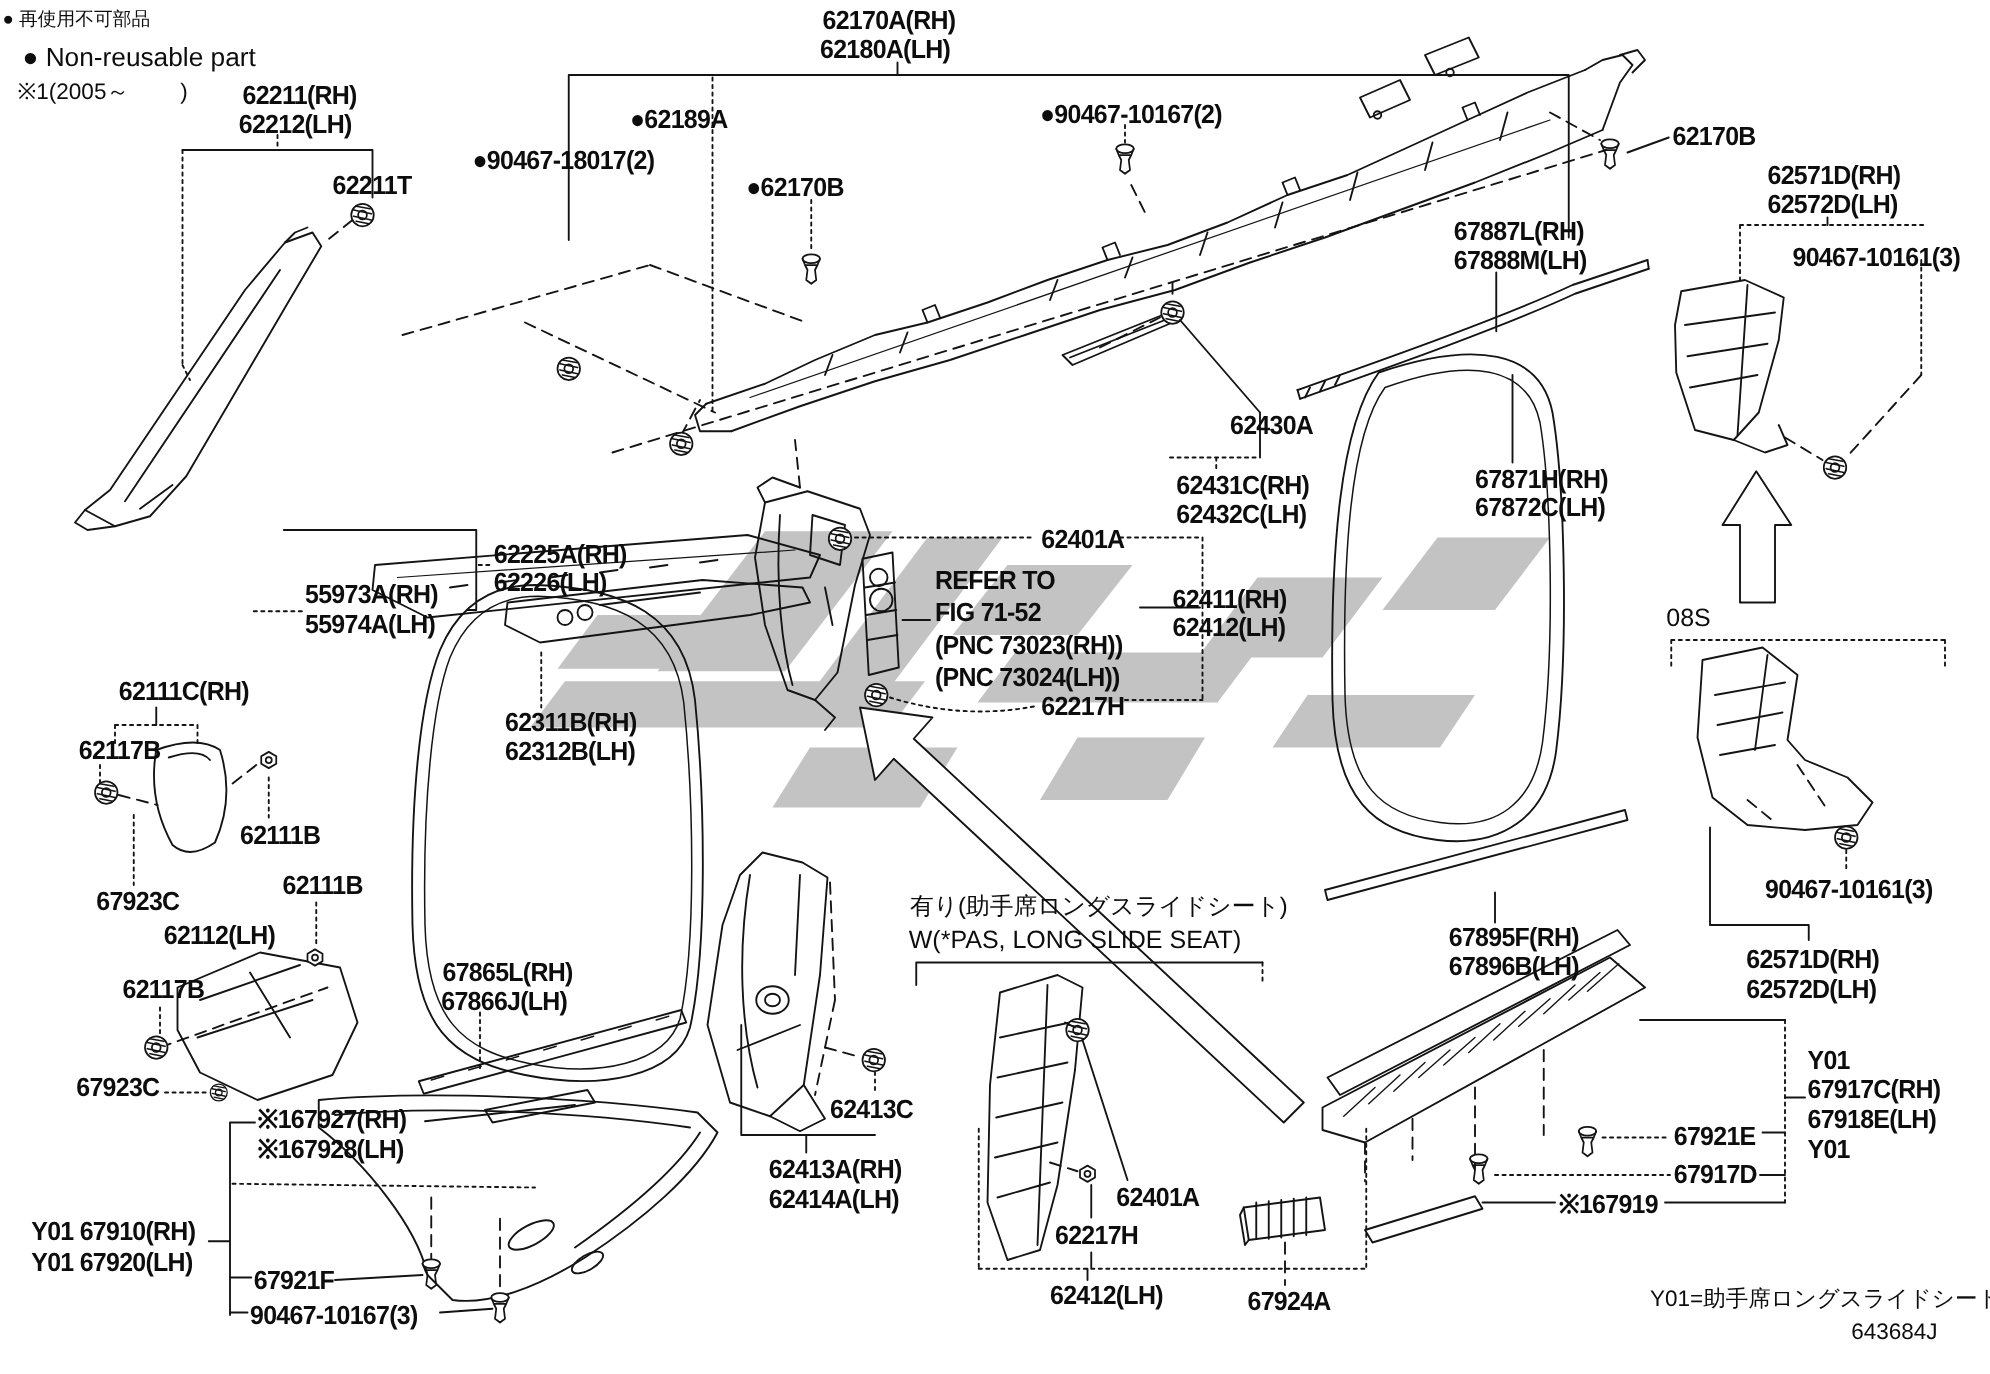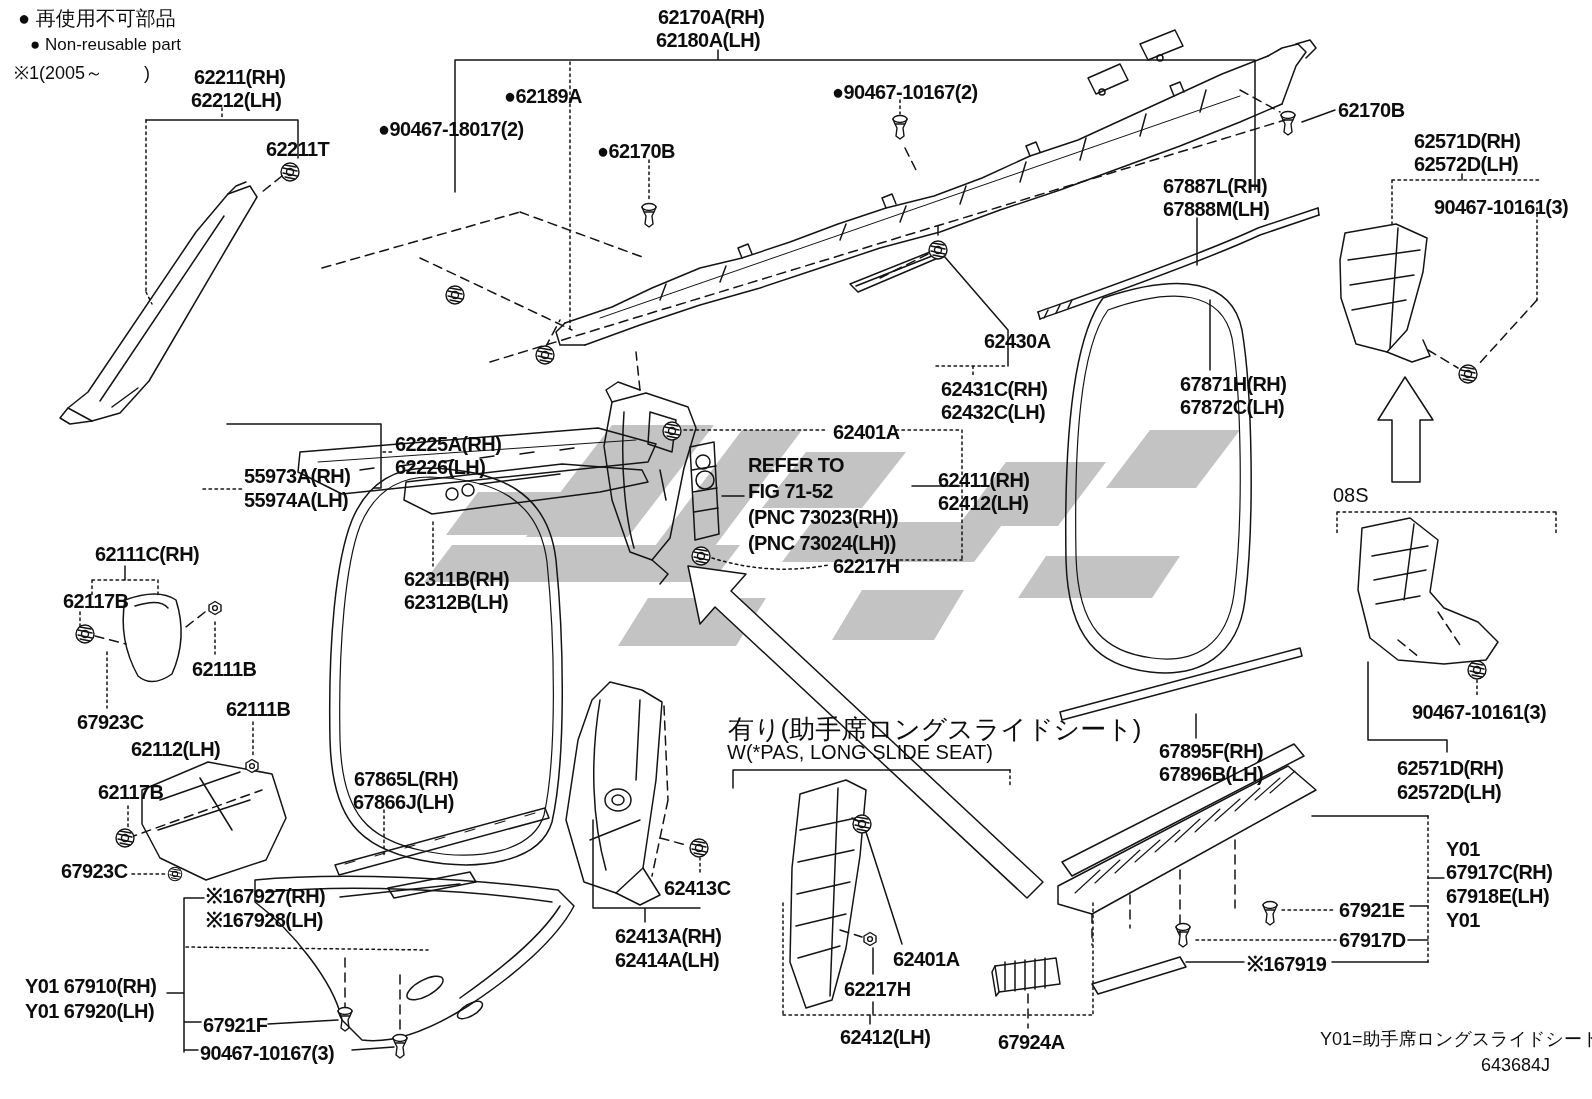--- a/index.html
+++ b/index.html
@@ -218,22 +218,22 @@
     <path d="M92,580 L158,580 M92,580 L92,596 M158,580 L158,596" stroke-dasharray="2.5 3.5"></path>
     <path d="M95,636 L126,644 M205,612 L182,630" stroke-dasharray="9 6"></path>
 
     <polygon points="335,865 545,808 549,818 339,875"></polygon>
     <path d="M345,864 l10,-3 M375,856 l10,-3 M405,848 l10,-3 M435,840 l10,-3 M465,832 l10,-3 M495,824 l10,-3 M525,816 l10,-3" stroke-width="1.1"></path>
     <path d="M384,810 L384,856" stroke-dasharray="2.5 3.5"></path>
   </g>
 </svg>
 
 <div id="labels">
-      <div class="lbl note" style="left: 18px; top: 8px; font-size: 20px;">● 再使用不可部品</div>
-      <div class="lbl note" style="left: 18px; top: 36px; font-size: 17px; margin-left: 12px;">● Non-reusable part</div>
+      <div class="lbl note" style="left: 2px; top: 8px; font-size: 15px;">● 再使用不可部品</div>
+      <div class="lbl note" style="left: 18px; top: 36px; font-size: 21px;">● Non-reusable part</div>
       <div class="lbl note" style="left: 14px; top: 64px; font-size: 18px;">※1(2005～　　 )</div>
       <div class="lbl part" style="left: 194px; top: 66px;">62211(RH)</div>
       <div class="lbl part" style="left: 191px; top: 89px;">62212(LH)</div>
       <div class="lbl part" style="left: 266px; top: 138px;">62211T</div>
       <div class="lbl part" style="left: 658px; top: 6px;">62170A(RH)</div>
       <div class="lbl part" style="left: 656px; top: 29px;">62180A(LH)</div>
       <div class="lbl part" style="left: 504px; top: 85px;">●62189A</div>
       <div class="lbl part" style="left: 378px; top: 118px;">●90467-18017(2)</div>
       <div class="lbl part" style="left: 597px; top: 140px;">●62170B</div>
       <div class="lbl part" style="left: 832px; top: 81px;">●90467-10167(2)</div>
@@ -274,21 +274,21 @@
       <div class="lbl part" style="left: 353px; top: 791px;">67866J(LH)</div>
       <div class="lbl part" style="left: 206px; top: 885px;">※167927(RH)</div>
       <div class="lbl part" style="left: 206px; top: 909px;">※167928(LH)</div>
       <div class="lbl part" style="left: 25px; top: 975px;">Y01 67910(RH)</div>
       <div class="lbl part" style="left: 25px; top: 1000px;">Y01 67920(LH)</div>
       <div class="lbl part" style="left: 203px; top: 1014px;">67921F</div>
       <div class="lbl part" style="left: 200px; top: 1042px;">90467-10167(3)</div>
       <div class="lbl part" style="left: 664px; top: 877px;">62413C</div>
       <div class="lbl part" style="left: 615px; top: 925px;">62413A(RH)</div>
       <div class="lbl part" style="left: 615px; top: 949px;">62414A(LH)</div>
-      <div class="lbl note" style="left: 728px; top: 716px; font-size: 26px;">有り(助手席ロングスライドシート)</div>
+      <div class="lbl note" style="left: 728px; top: 716px; font-size: 19px;">有り(助手席ロングスライドシート)</div>
       <div class="lbl note" style="left: 727px; top: 742px; font-size: 20px;">W(*PAS, LONG SLIDE SEAT)</div>
       <div class="lbl part" style="left: 893px; top: 948px;">62401A</div>
       <div class="lbl part" style="left: 844px; top: 978px;">62217H</div>
       <div class="lbl part" style="left: 840px; top: 1026px;">62412(LH)</div>
       <div class="lbl part" style="left: 998px; top: 1031px;">67924A</div>
       <div class="lbl part" style="left: 1159px; top: 740px;">67895F(RH)</div>
       <div class="lbl part" style="left: 1159px; top: 763px;">67896B(LH)</div>
       <div class="lbl note" style="left: 1333px; top: 485px; font-size: 20px;">08S</div>
       <div class="lbl part" style="left: 1412px; top: 701px;">90467-10161(3)</div>
       <div class="lbl part" style="left: 1397px; top: 757px;">62571D(RH)</div>

